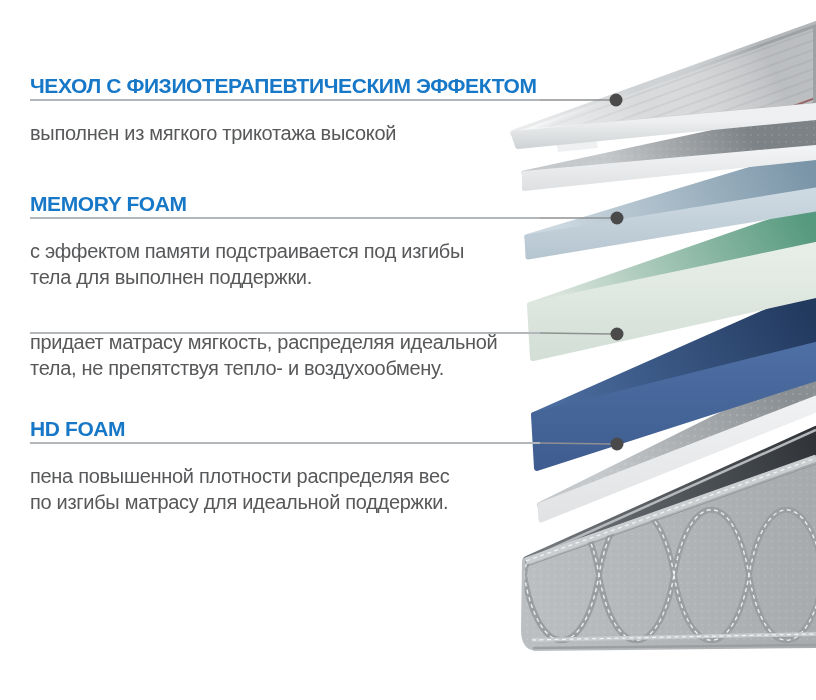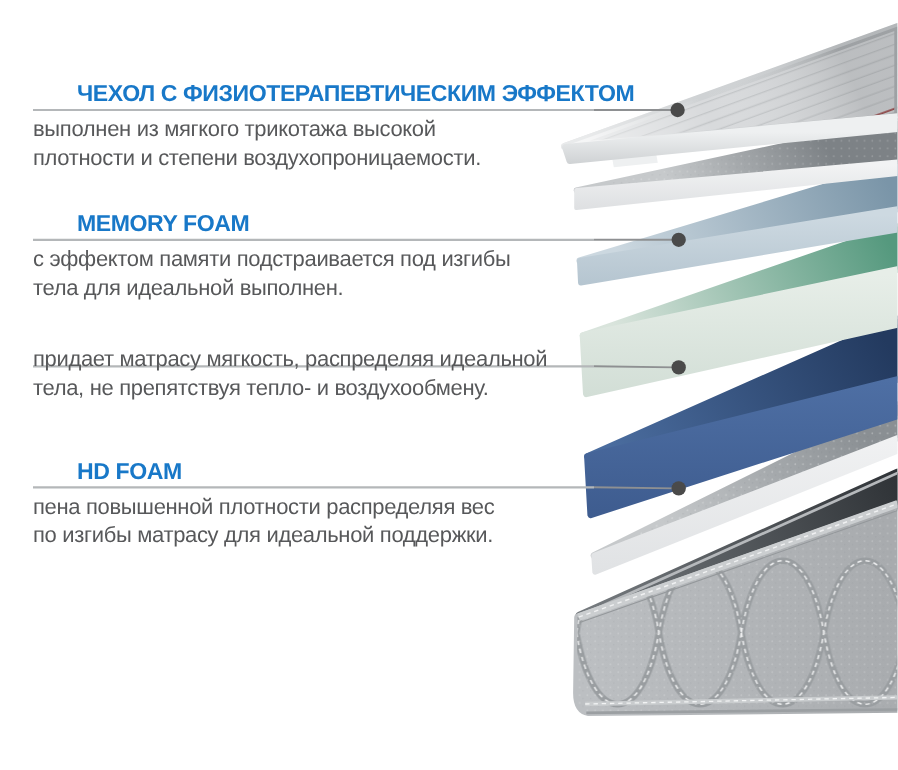--- a/index.html
+++ b/index.html
@@ -4,24 +4,24 @@
 <style>
   html,body{margin:0;padding:0;background:#ffffff;}
   .stage{
     position:relative;width:816px;height:700px;overflow:hidden;
     background:#ffffff;font-family:"Liberation Sans",sans-serif;
   }
   .stage svg{position:absolute;left:0;top:0;}
   .block{position:absolute;left:30px;width:520px;}
   .block .title{
     font-size:21px;font-weight:bold;color:#1878c8;
-    letter-spacing:-0.4px;white-space:nowrap;line-height:24px;margin-left:40px;
+    letter-spacing:-0.4px;white-space:nowrap;line-height:24px;
   }
   .block .desc{
-    margin-top:7px;font-size:20px;color:#57585a;
+    margin-top:22px;font-size:20px;color:#57585a;
     letter-spacing:-0.3px;line-height:26px;white-space:nowrap;
   }
 </style>
 </head>
 <body>
 
 <div class="stage">
 
   <svg width="816" height="700" viewBox="0 0 816 700">
     <defs>
@@ -200,29 +200,28 @@
         <line x1="540" y1="443" x2="613" y2="444" stroke="#8e9092" stroke-width="1.7"></line>
         <circle cx="617" cy="444" r="6.5" fill="#4a4a4a"></circle>
       </g>
     </g>
   </svg>
 
   <div class="block" style="top:74px">
     <div class="title">ЧЕХОЛ С ФИЗИОТЕРАПЕВТИЧЕСКИМ ЭФФЕКТОМ</div>
     <div class="desc">
       <div>выполнен из мягкого трикотажа высокой</div>
-      <div>плотности и степени воздухопроницаемости.</div>
     </div>
   </div>
 
   <div class="block" style="top:192px">
     <div class="title">MEMORY FOAM</div>
     <div class="desc">
       <div>с эффектом памяти подстраивается под изгибы</div>
-      <div>тела для идеальной выполнен.</div>
+      <div>тела для выполнен поддержки.</div>
     </div>
   </div>
 
   <div class="block" style="top:307px">
     <div class="desc">
       <div>придает матрасу мягкость, распределяя идеальной</div>
       <div>тела, не препятствуя тепло- и воздухообмену.</div>
     </div>
   </div>
 

